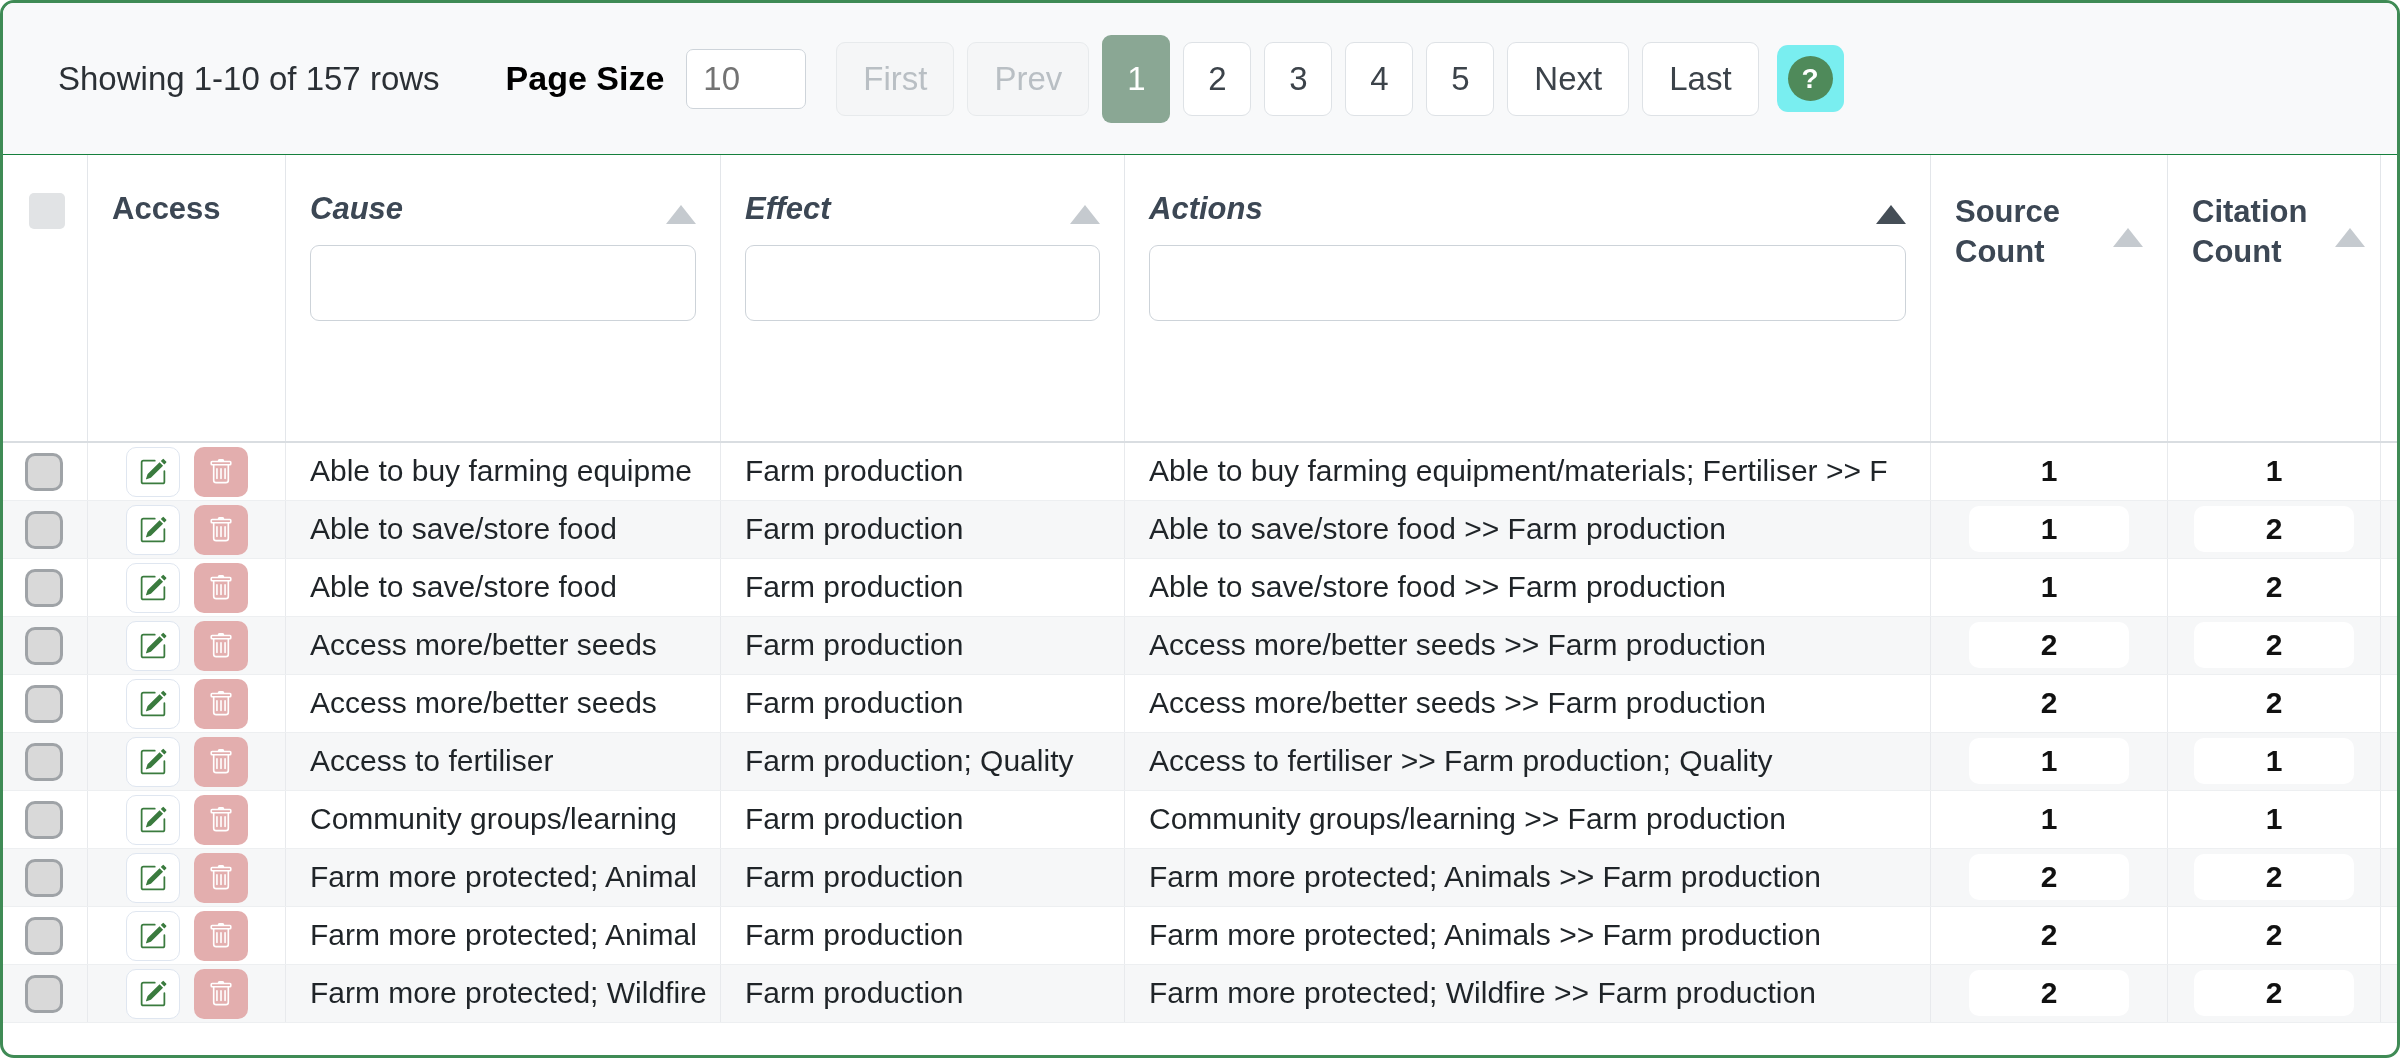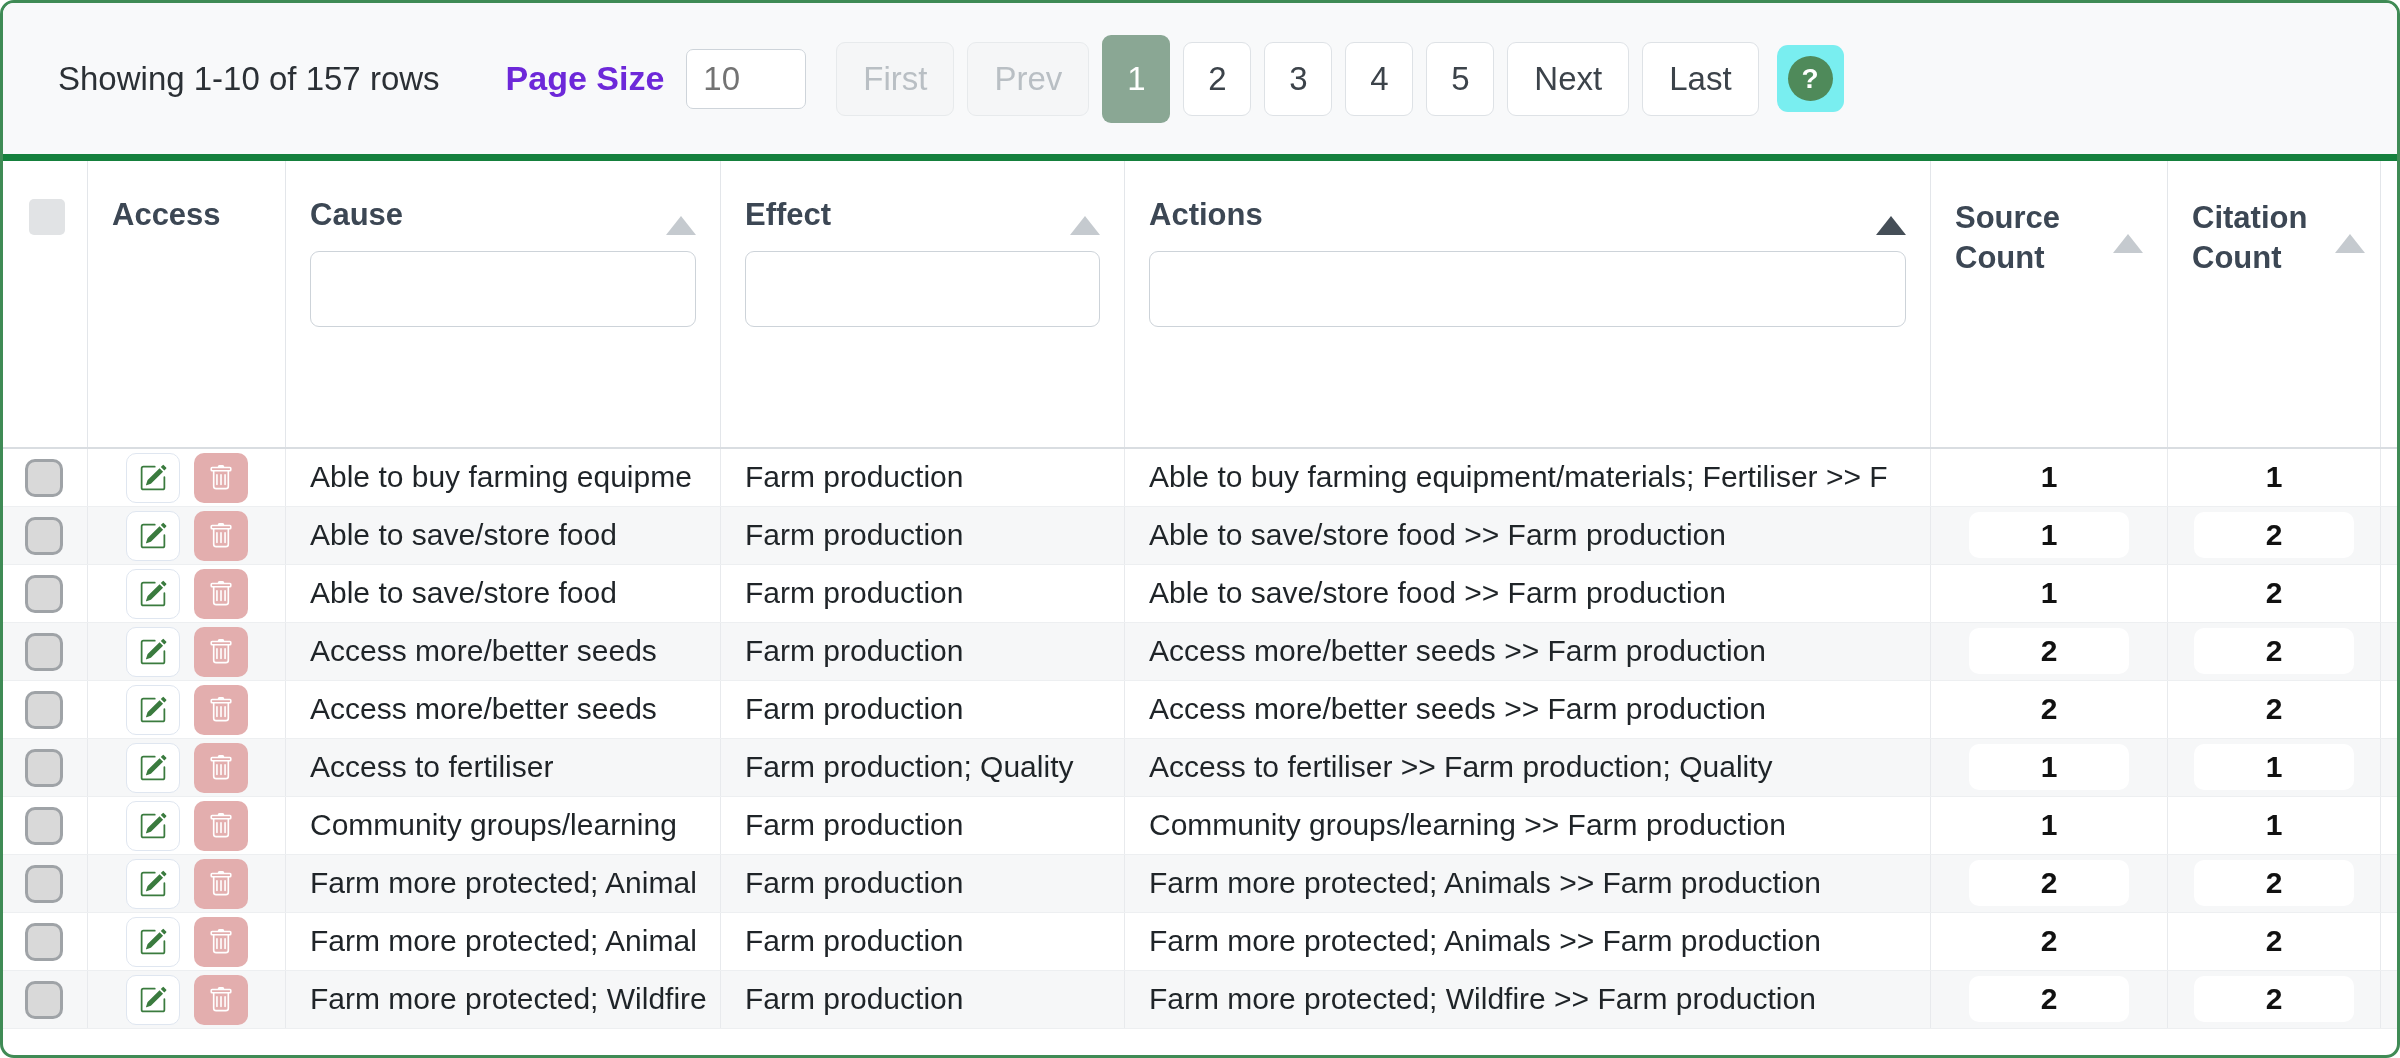--- a/index.html
+++ b/index.html
@@ -1,37 +1,37 @@
 <!DOCTYPE html>
 <html><head>
 <meta charset="utf-8">
 <style>
   html,body{margin:0;padding:0;background:#fff;}
   body{width:2400px;height:1058px;position:relative;font-family:"Liberation Sans",sans-serif;-webkit-font-smoothing:antialiased;}
   .app{position:absolute;inset:0;box-sizing:border-box;border:3px solid #3f8b55;border-radius:14px;overflow:hidden;background:#fff;}
 
   
-  .toolbar{height:151px;background:#f8f9fa;border-bottom:7px solid #15803d;display:flex;align-items:center;padding-left:55px;box-sizing:content-box;}
+  .toolbar{height:151px;background:#f8f9fa;border-bottom:1px solid #15803d;display:flex;align-items:center;padding-left:55px;box-sizing:content-box;}
   .showing{font-size:33px;color:#2b3035;}
-  .ps-label{margin-left:66px;font-size:34px;font-weight:700;color:#6d28d9;}
+  .ps-label{margin-left:66px;font-size:34px;font-weight:700;color:#000000;}
   .ps-input{margin-left:22px;width:86px;height:58px;border:1px solid #ced4da;border-radius:7px;background:#fff;font-size:33px;color:#737373;padding:0 16px;font-family:inherit;}
   .pager{margin-left:30px;display:flex;align-items:center;gap:13px;}
   .pg{height:74px;min-width:96px;padding:16px 26px;background:#fff;border:1px solid #dee2e6;border-radius:9px;font-size:33px;color:#3c434a;font-family:inherit;cursor:pointer;}
   .pg.num{min-width:68px;padding:0;}
   .pg.disabled{background:#f5f6f7;border-color:#e7eaec;color:#b9bfc4;}
   .pg.active{background:#8aa794;border:none;color:#fff;height:88px;}
   .help{margin-left:18px;width:67px;height:67px;border:none;border-radius:11px;background:#79eef0;display:flex;align-items:center;justify-content:center;cursor:pointer;padding:0;}
   .help-circle{width:45px;height:45px;border-radius:50%;background:#4f8a5a;color:#fff;font-size:28px;font-weight:700;display:flex;align-items:center;justify-content:center;font-family:inherit;}
 
   
   .thead,.tr{display:grid;grid-template-columns:85px 198px 435px 404px 806px 237px 213px 1fr;}
   .thead{background:#fff;border-bottom:2px solid #d9dde1;height:286px;}
   .th{border-right:1px solid #e3e6ea;padding:34px 24px 0 24px;box-sizing:border-box;overflow:hidden;}
   .th:last-child{border-right:none;}
-  .th-top{display:flex;align-items:flex-end;justify-content:space-between;}
+  .th-top{display:flex;align-items:center;justify-content:space-between;font-style:italic;}
   .th-label{font-size:31px;font-weight:700;color:#3c4754;line-height:40px;}
   .th-count{display:flex;justify-content:space-between;align-items:center;gap:28px;}
   .tri{width:0;height:0;border-left:15px solid transparent;border-right:15px solid transparent;border-bottom:19px solid #c5cacf;margin-top:10px;flex:none;}
   .tri.active{border-bottom-color:#454e57;}
   .filter{display:block;width:100%;height:76px;margin-top:16px;border:1px solid #cdd3d9;border-radius:9px;background:#fff;box-sizing:border-box;font-size:30px;padding:0 18px;font-family:inherit;color:#212529;}
   .selectall{display:block;width:36px;height:36px;background:#e1e3e5;border-radius:5px;margin:4px 0 0 2px;}
 
   .tr{height:57px;border-bottom:1px solid #edeff1;background:#fff;}
   .tr.striped{background:#f6f7f8;}
   .td{border-right:1px solid #e8eaed;box-sizing:border-box;overflow:hidden;white-space:nowrap;font-size:30px;color:#1f2428;line-height:56px;padding:0 0 0 24px;}

